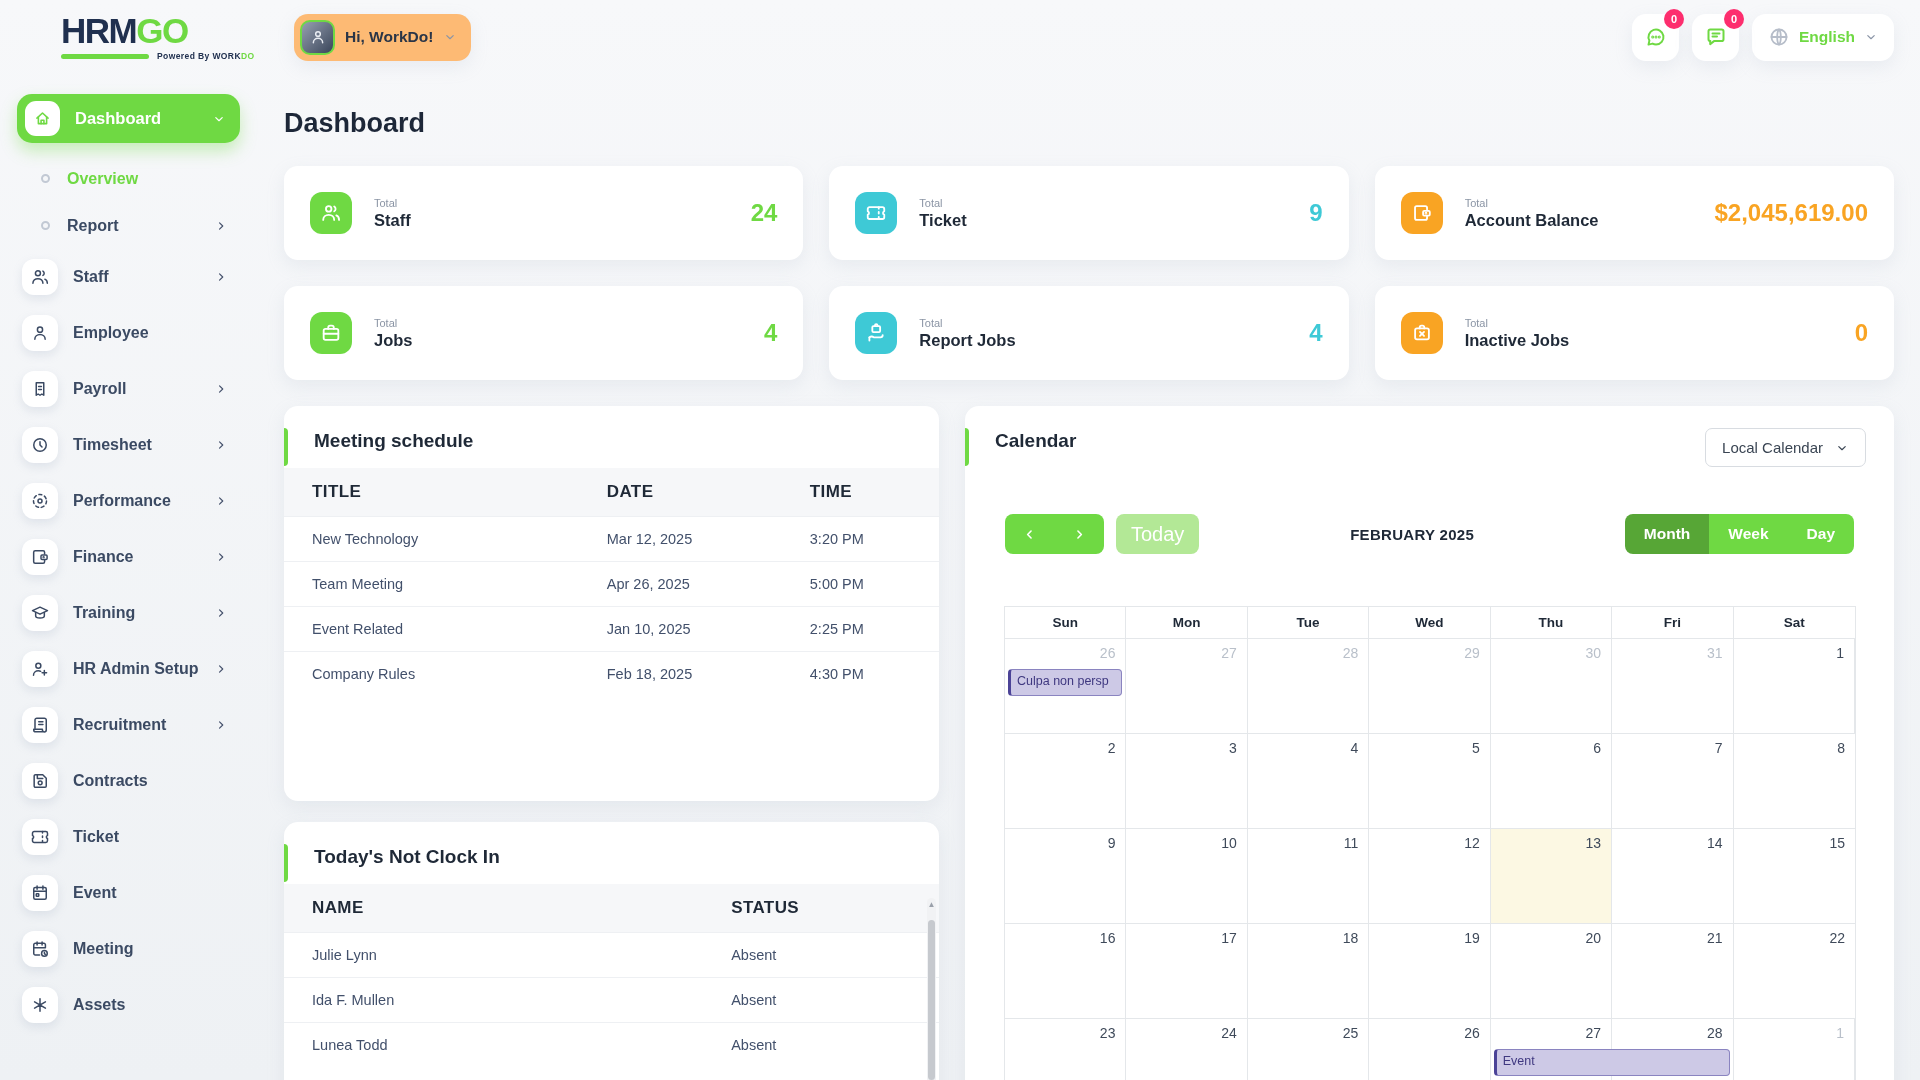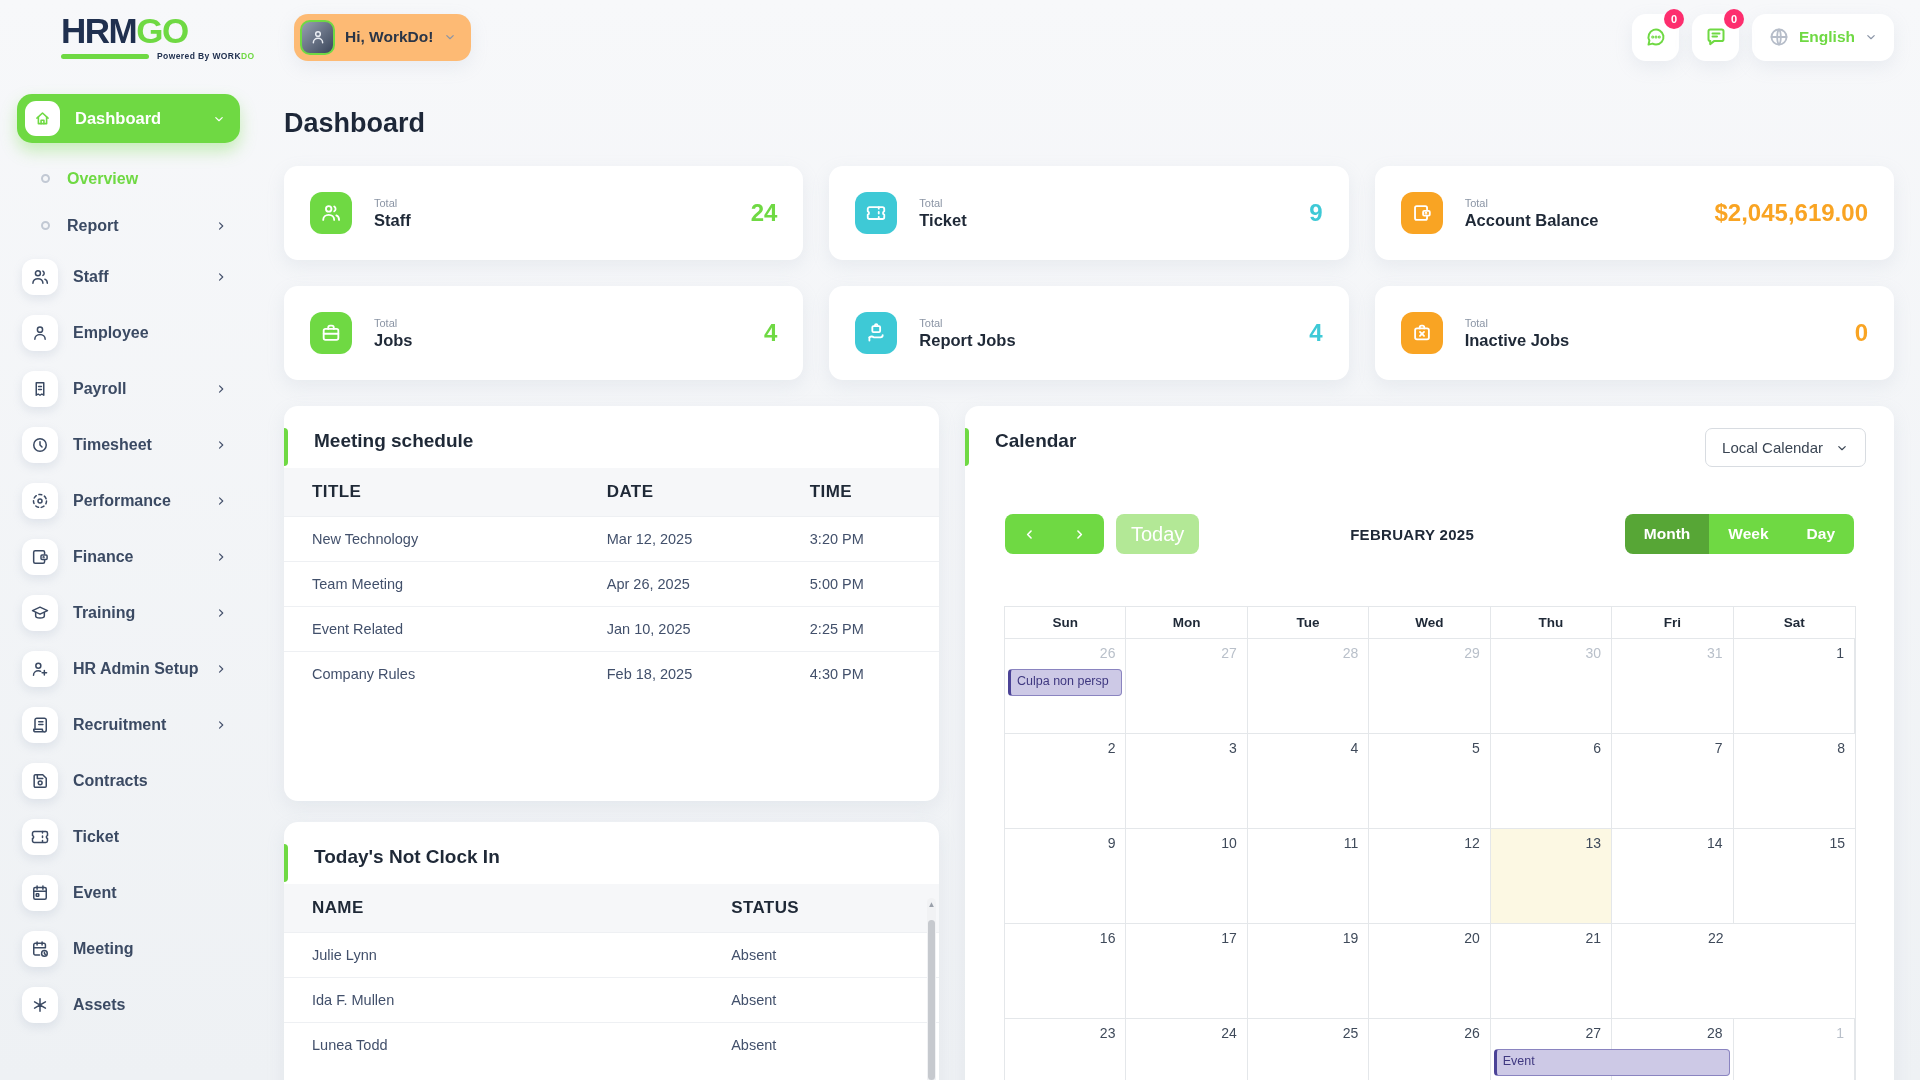--- a/index.html
+++ b/index.html
@@ -674,20 +674,23 @@
       </div>
                 </div>
                 <div class="cal-week">
                   <div class="cal-cell">
         <span class="date">16</span>
       </div>
                   <div class="cal-cell">
         <span class="date">17</span>
       </div>
                   <div class="cal-cell">
+        <span class="date">18</span>
+      </div>
+                  <div class="cal-cell">
         <span class="date">19</span>
       </div>
                   <div class="cal-cell">
         <span class="date">20</span>
       </div>
                   <div class="cal-cell">
         <span class="date">21</span>
       </div>
                   <div class="cal-cell">
         <span class="date">22</span>

